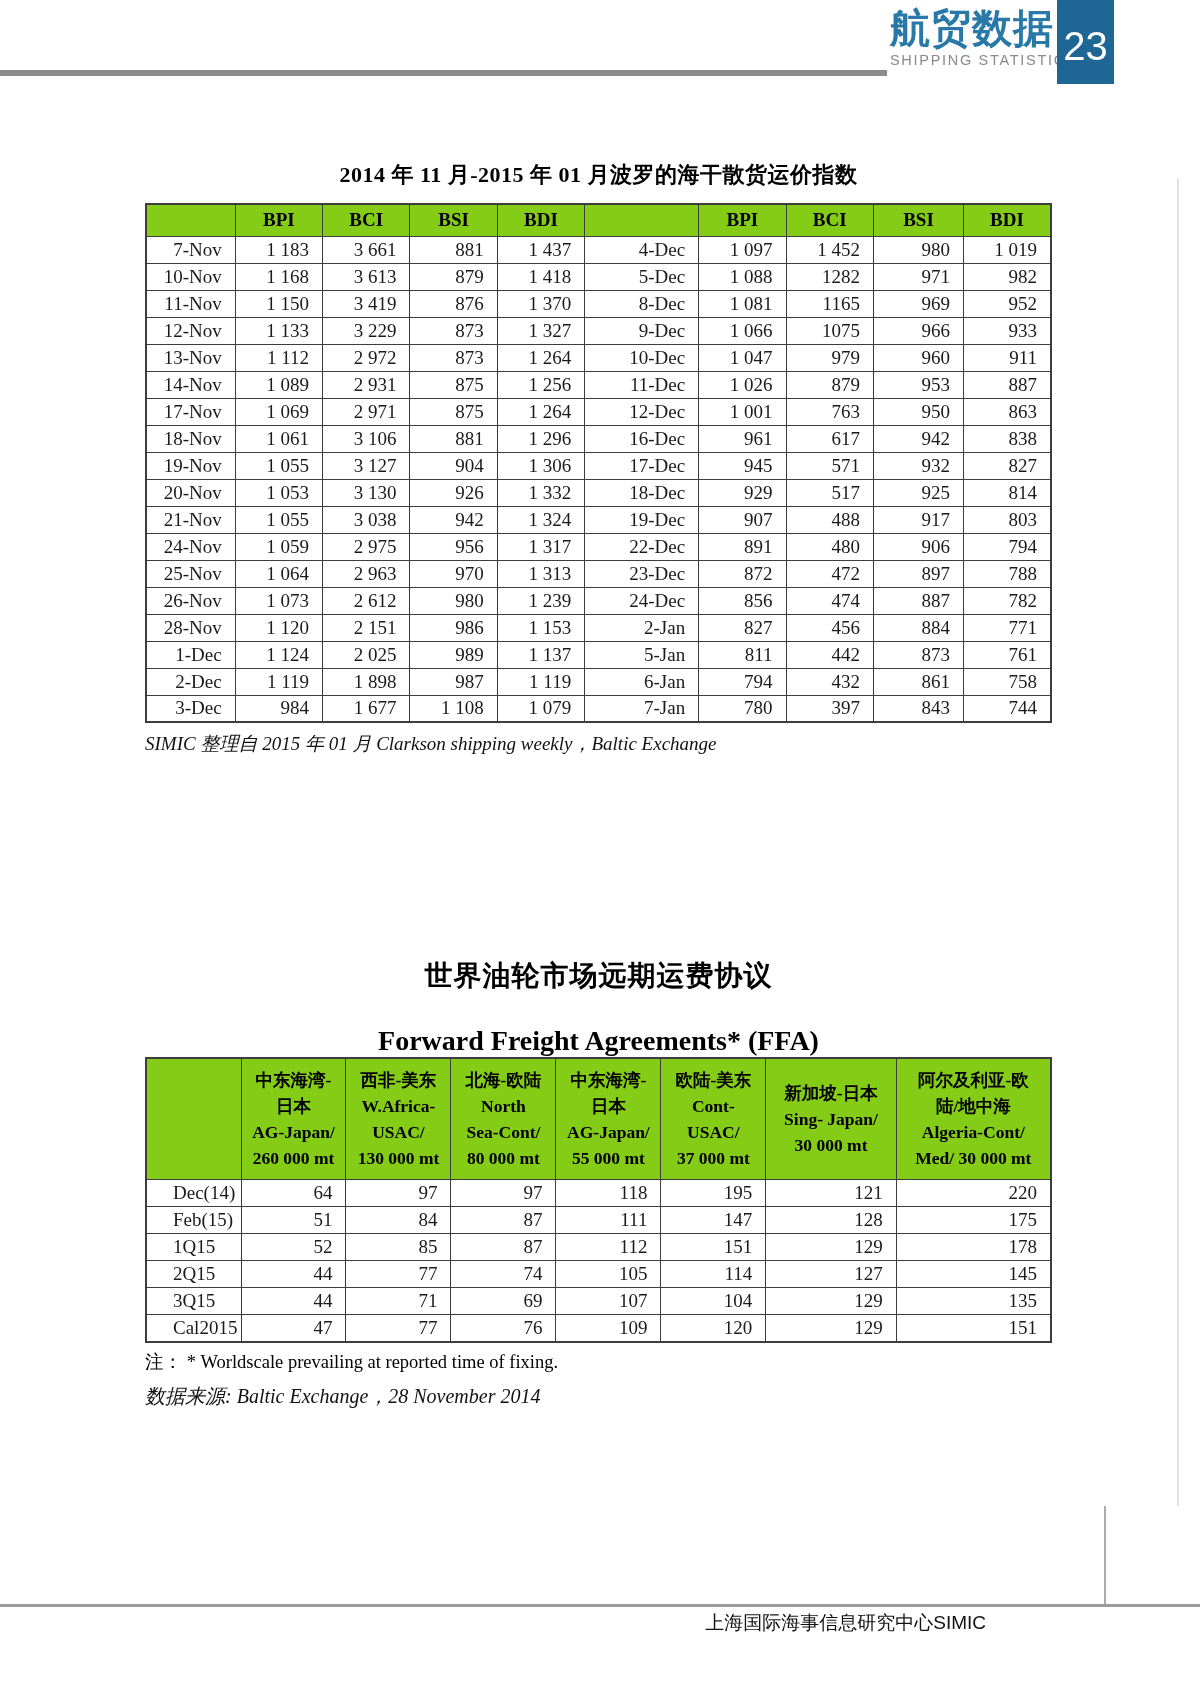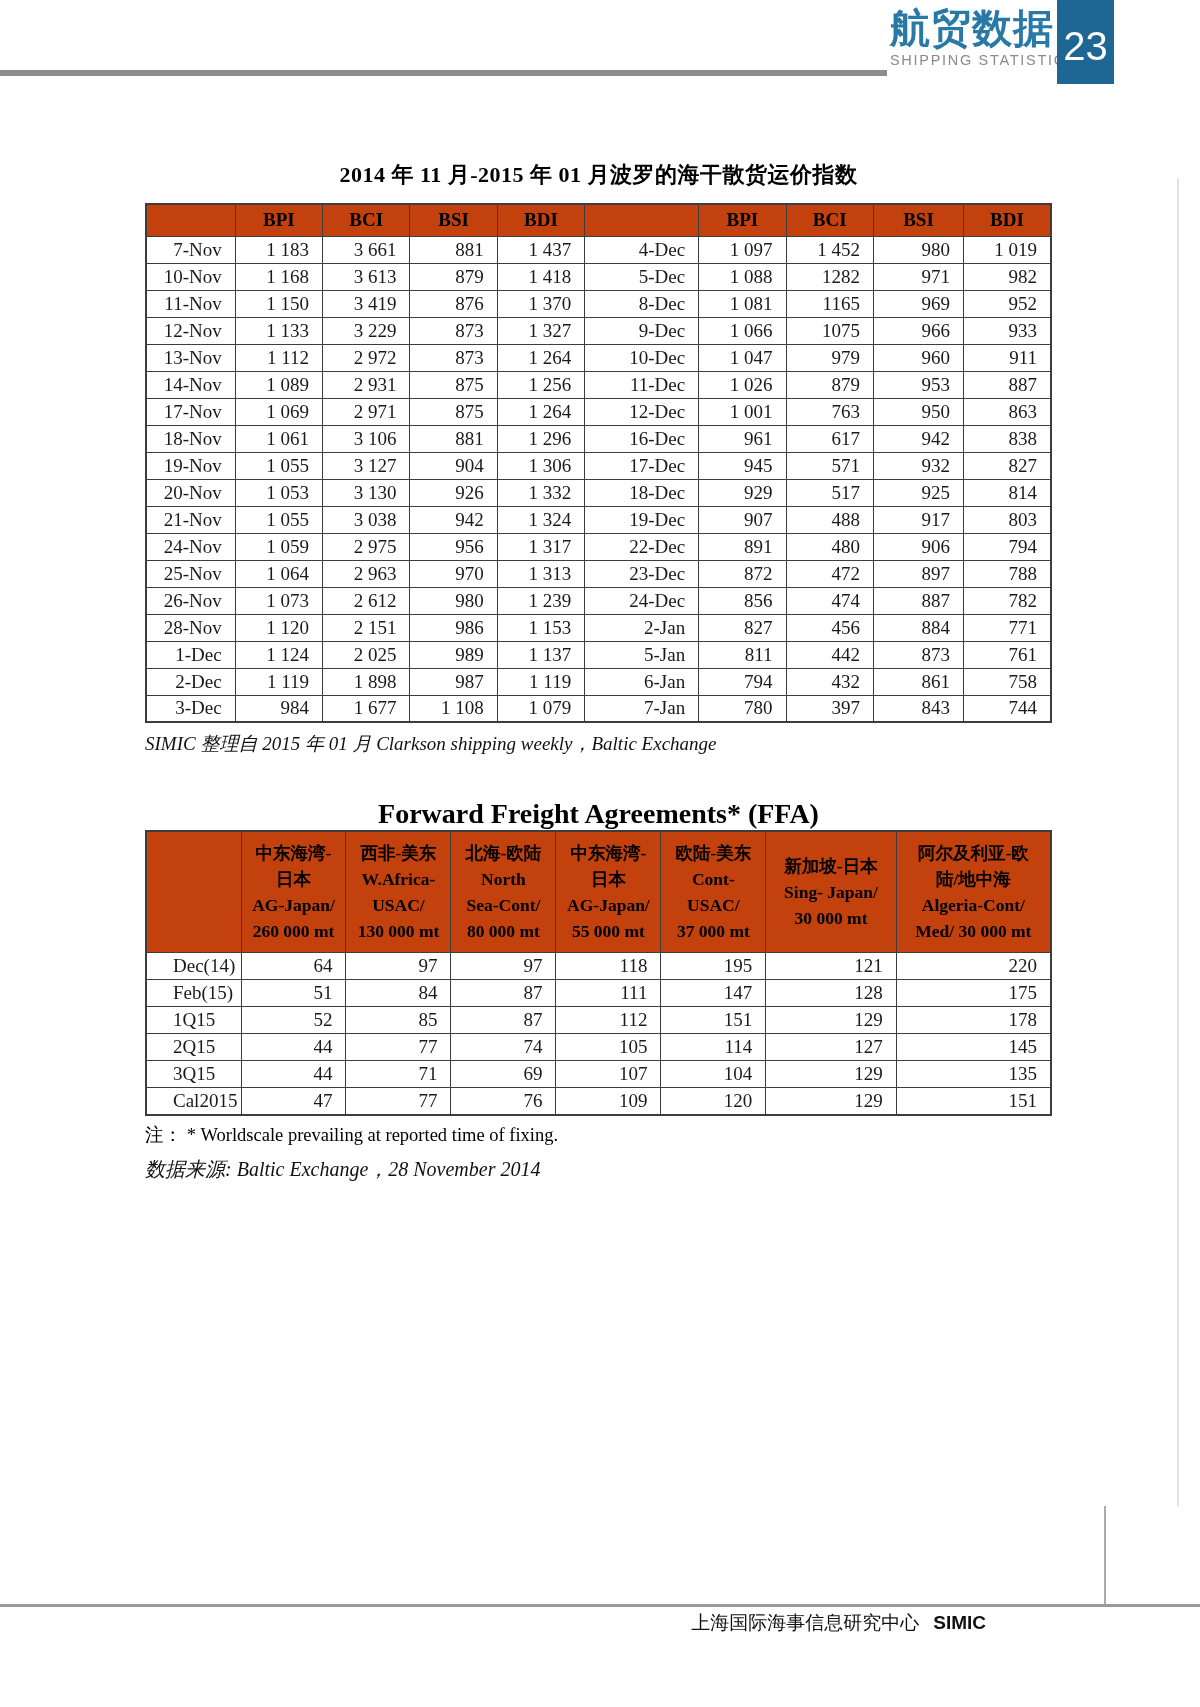--- a/index.html
+++ b/index.html
@@ -31,40 +31,40 @@
   .page-edge  { position:absolute; left:1177px; top:178px; width:2px; height:1328px; background:#e3e3e3; }
 
   
   .content { position:absolute; left:145px; top:160px; width:907px; }
 
   .t1-title { font-size:22px; font-weight:700; text-align:center; letter-spacing:0.5px; margin-bottom:13px; color:#000; }
 
   table { width:100%; border-collapse:collapse; table-layout:fixed; border:2.5px solid #3d3d3d; }
   th, td { border:1.5px solid #3d3d3d; }
   th {
-    background:#c2410c; font-weight:700; font-size:19px; height:32px;
+    background:#84cc16; font-weight:700; font-size:19px; height:32px;
     text-align:center; vertical-align:middle; color:#000;
   }
   td { font-size:19px; height:27px; text-align:right; padding-right:13px; vertical-align:middle; color:#1a1a1a; }
 
   #bdi-table th:nth-child(1){width:9.7%;}
   #bdi-table th:nth-child(2),#bdi-table th:nth-child(3),
   #bdi-table th:nth-child(4),#bdi-table th:nth-child(5){width:9.5%;}
   #bdi-table th:nth-child(6){width:12.4%;}
   #bdi-table th:nth-child(7),#bdi-table th:nth-child(8){width:9.5%;}
   #bdi-table th:nth-child(9){width:9.8%;}
   #bdi-table th:nth-child(10){width:9.5%;}
 
   .source-note { font-style:italic; font-size:19px; margin-top:8px; color:#111; }
 
   .s2-title-cn {
     margin-top:200px; font-family:"Liberation Sans", sans-serif; font-size:28px;
     font-weight:700; text-align:center; letter-spacing:1px; color:#000;
   }
-  .s2-title-en { margin-top:41px; font-size:28px; font-weight:700; text-align:center; color:#000; }
+  .s2-title-en { margin-top:30px; font-size:28px; font-weight:700; text-align:center; color:#000; }
 
   #ffa-table { }
   #ffa-table th { padding:8px 2px; line-height:26px; font-size:17.5px; }
   #ffa-table th div { white-space:nowrap; }
   #ffa-table th:nth-child(1){width:10.5%;}
   #ffa-table th:nth-child(2),#ffa-table th:nth-child(3),#ffa-table th:nth-child(4),
   #ffa-table th:nth-child(5),#ffa-table th:nth-child(6){width:11.6%;}
   #ffa-table th:nth-child(7){width:14.4%;}
   #ffa-table th:nth-child(8){width:17.1%;}
   #ffa-table td.label-cell { text-align:left; padding-left:26px; }
@@ -72,21 +72,21 @@
   .note-line { font-size:18.5px; margin-top:6px; color:#000000; }
   .source2   { font-style:italic; font-size:20px; margin-top:9px; color:#111; }
 
   
   .footer-rule  { position:absolute; left:0; top:1604px; width:1200px; height:3px; background:#9a9a9a; }
   .footer-vline { position:absolute; left:1104px; top:1506px; width:2px; height:98px; background:#ababab; }
   .footer-text  {
     position:absolute; top:1610px; right:214px; white-space:nowrap;
     font-family:"Liberation Sans", sans-serif; font-size:19px; color:#111;
   }
-  .footer-text .en { margin-left:14px; font-family:"Liberation Sans", sans-serif;font-weight:bold; }
+  .footer-text .en { font-family:"Liberation Sans", sans-serif; }
 </style>
 </head>
 <body>
 
 <div class="header-text">
   <div class="header-title">航贸数据</div>
   <div class="header-sub">SHIPPING STATISTICS</div>
 </div>
 <div class="page-box">
   <span class="page-num">23</span>
@@ -328,20 +328,21 @@
           <td>780</td>
           <td>397</td>
           <td>843</td>
           <td>744</td>
         </tr>
       </tbody>
   </table>
 
   <div class="source-note">SIMIC 整理自 2015 年 01 月 Clarkson shipping weekly，Baltic Exchange</div>
 
+  <div class="s2-title-cn">世界油轮市场远期运费协议</div>
   <div class="s2-title-en">Forward Freight Agreements* (FFA)</div>
 
   <table id="ffa-table">
     <thead>
       <tr id="ffa-head-row">
           <th>
             <div></div>
           </th>
           <th>
             <div>中东海湾-</div>

